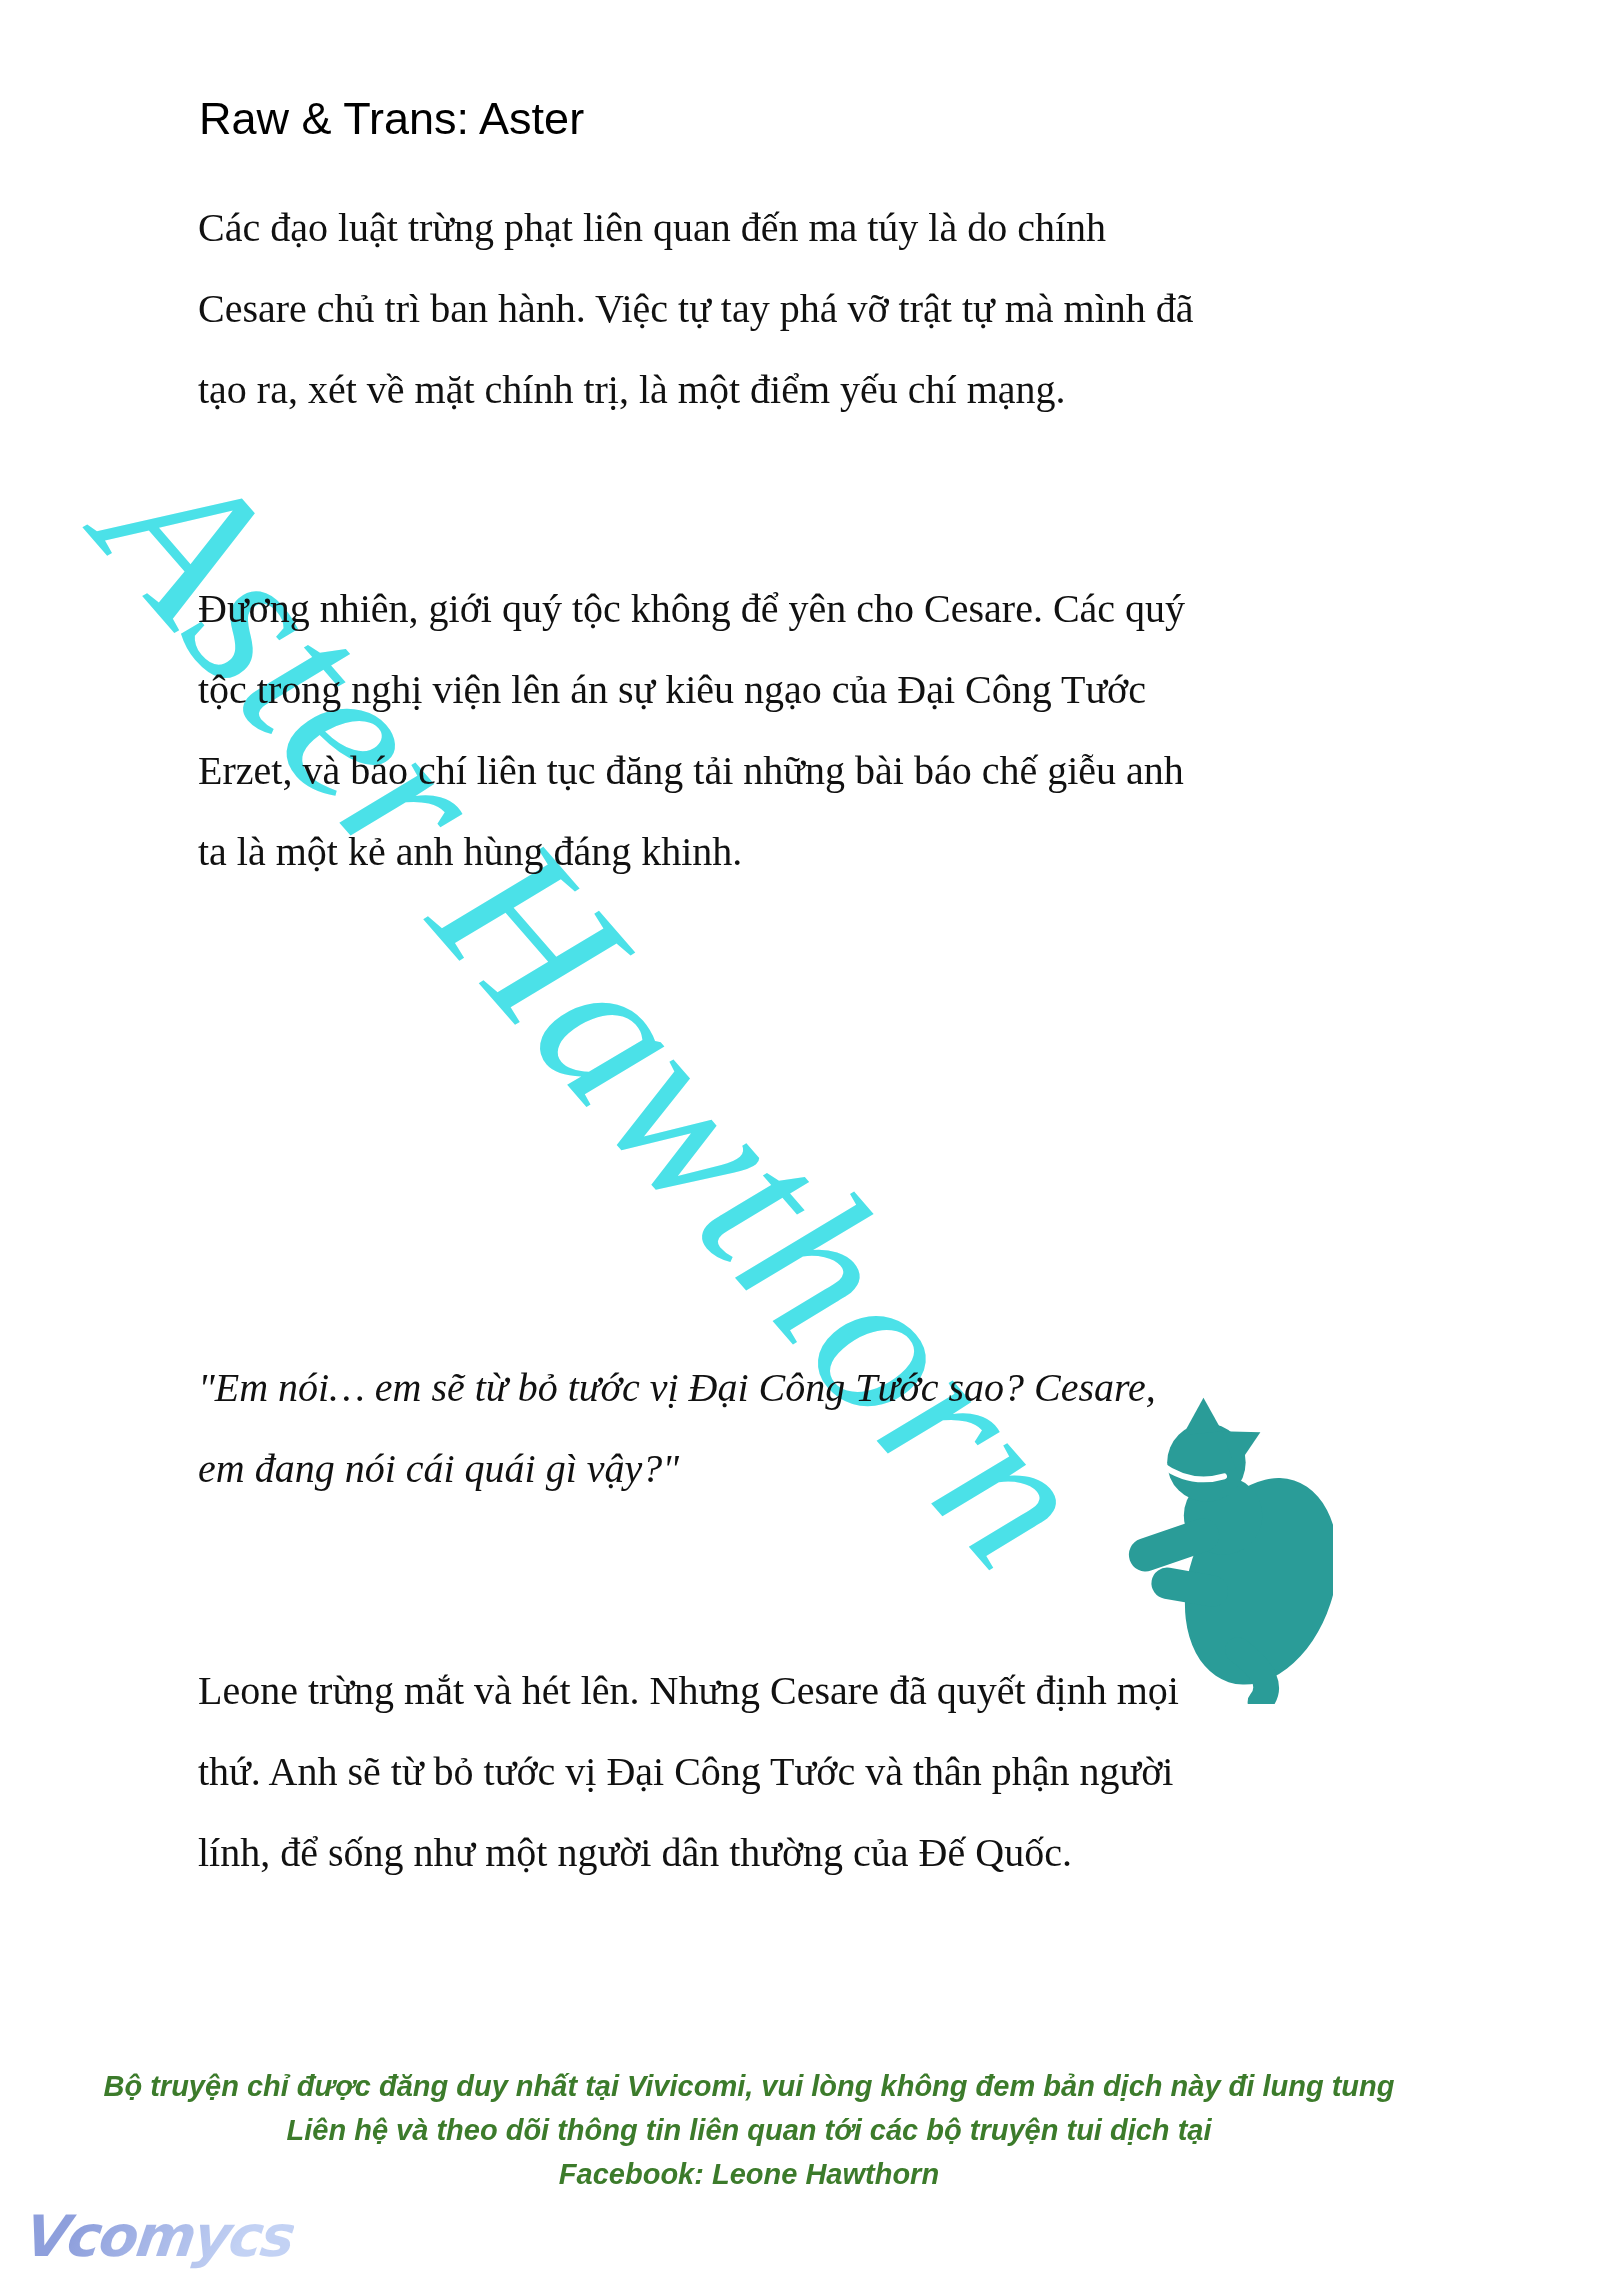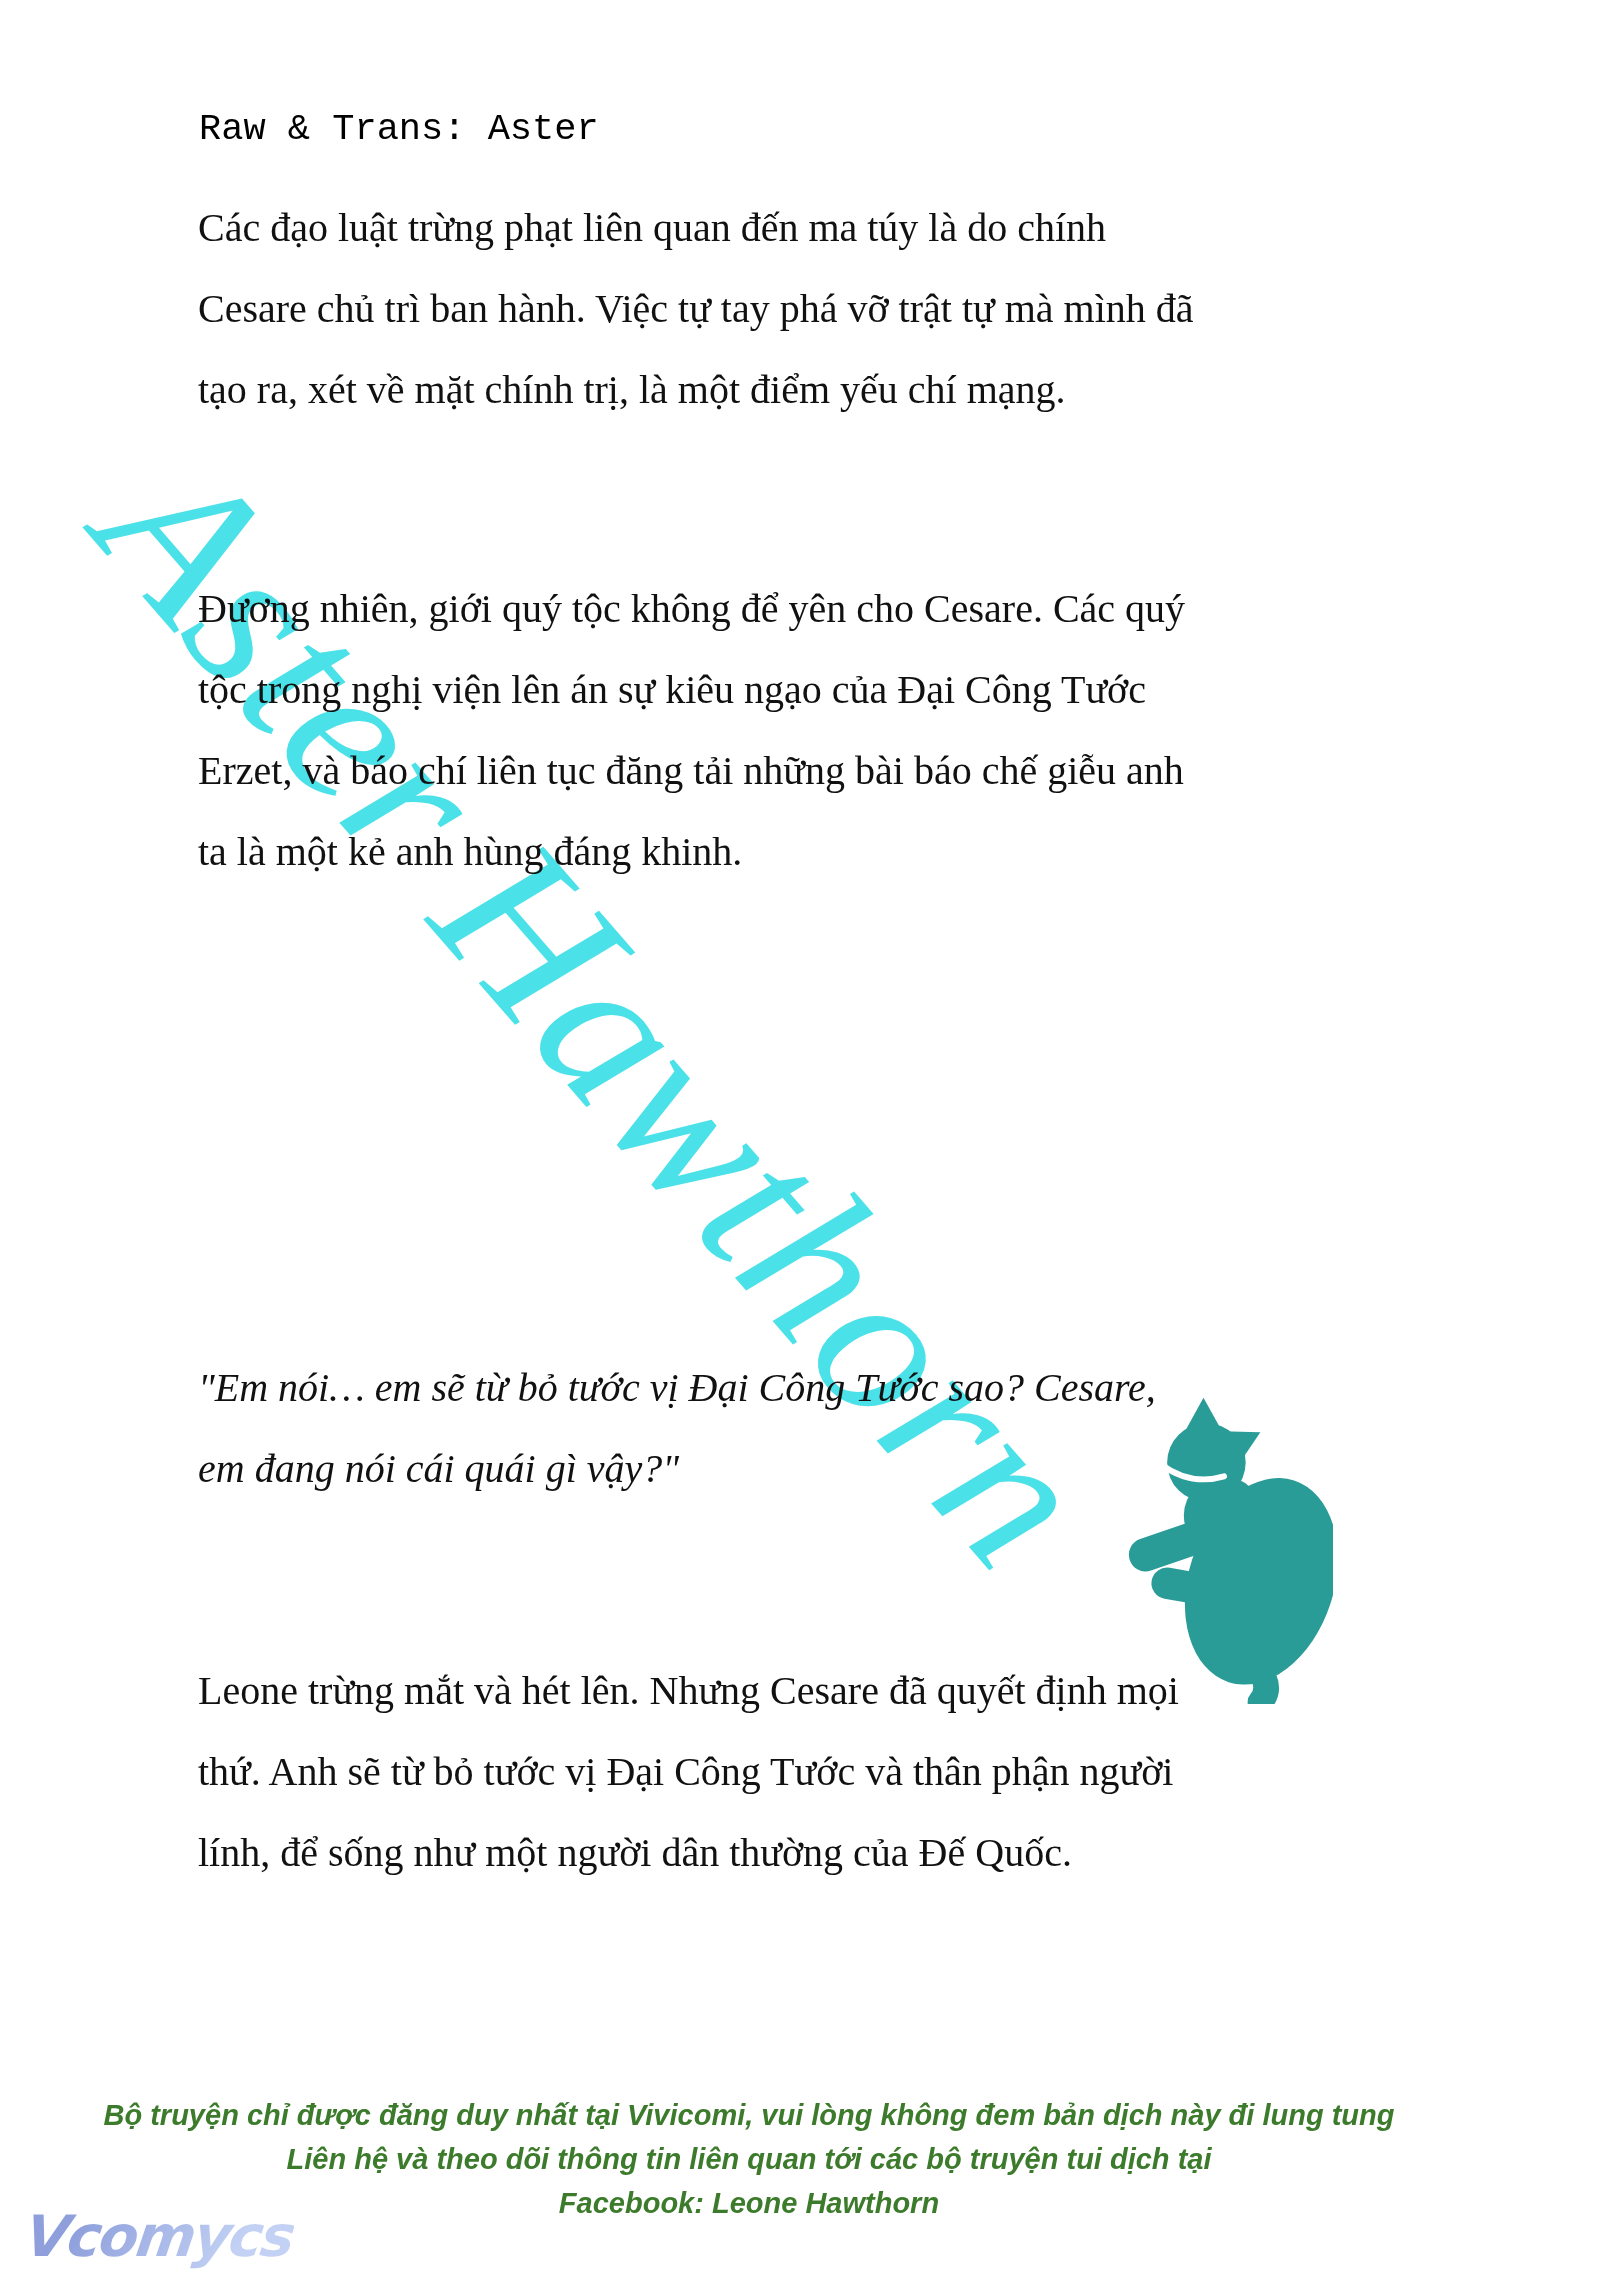--- a/index.html
+++ b/index.html
@@ -23,23 +23,23 @@
     font-style:italic;
     font-size:211px;
     letter-spacing:2px;
     color:var(--watermark,#4BE1E8);
     white-space:nowrap;
     z-index:0;
   }
   .header{
     position:absolute;
     left:199px;
-    top:108px;
-    font-family:Liberation Mono, monospace;
-    font-size:37px;
+    top:93px;
+    font-family:Liberation Sans, sans-serif;
+    font-size:45px;
     color:#000;
     z-index:2;
   }
   .para{
     position:absolute;
     left:198px;
     width:1304px;
     margin:0;
     font-size:40px;
     line-height:81px;
@@ -65,21 +65,20 @@
     top:2064px;
     width:1498px;
     text-align:center;
     font-family:"Liberation Sans", sans-serif;
     font-style:italic;
     font-weight:bold;
     font-size:29px;
     line-height:44px;
     color:var(--footer-green,#3C7B2B);
     z-index:2;
-    margin-top:29px;
   }
   .logo{
     position:absolute;
     left:25.5px;
     top:2203px;
     font-family:"DejaVu Sans", sans-serif;
     font-style:italic;
     font-weight:bold;
     font-size:57px;
     letter-spacing:-2px;

